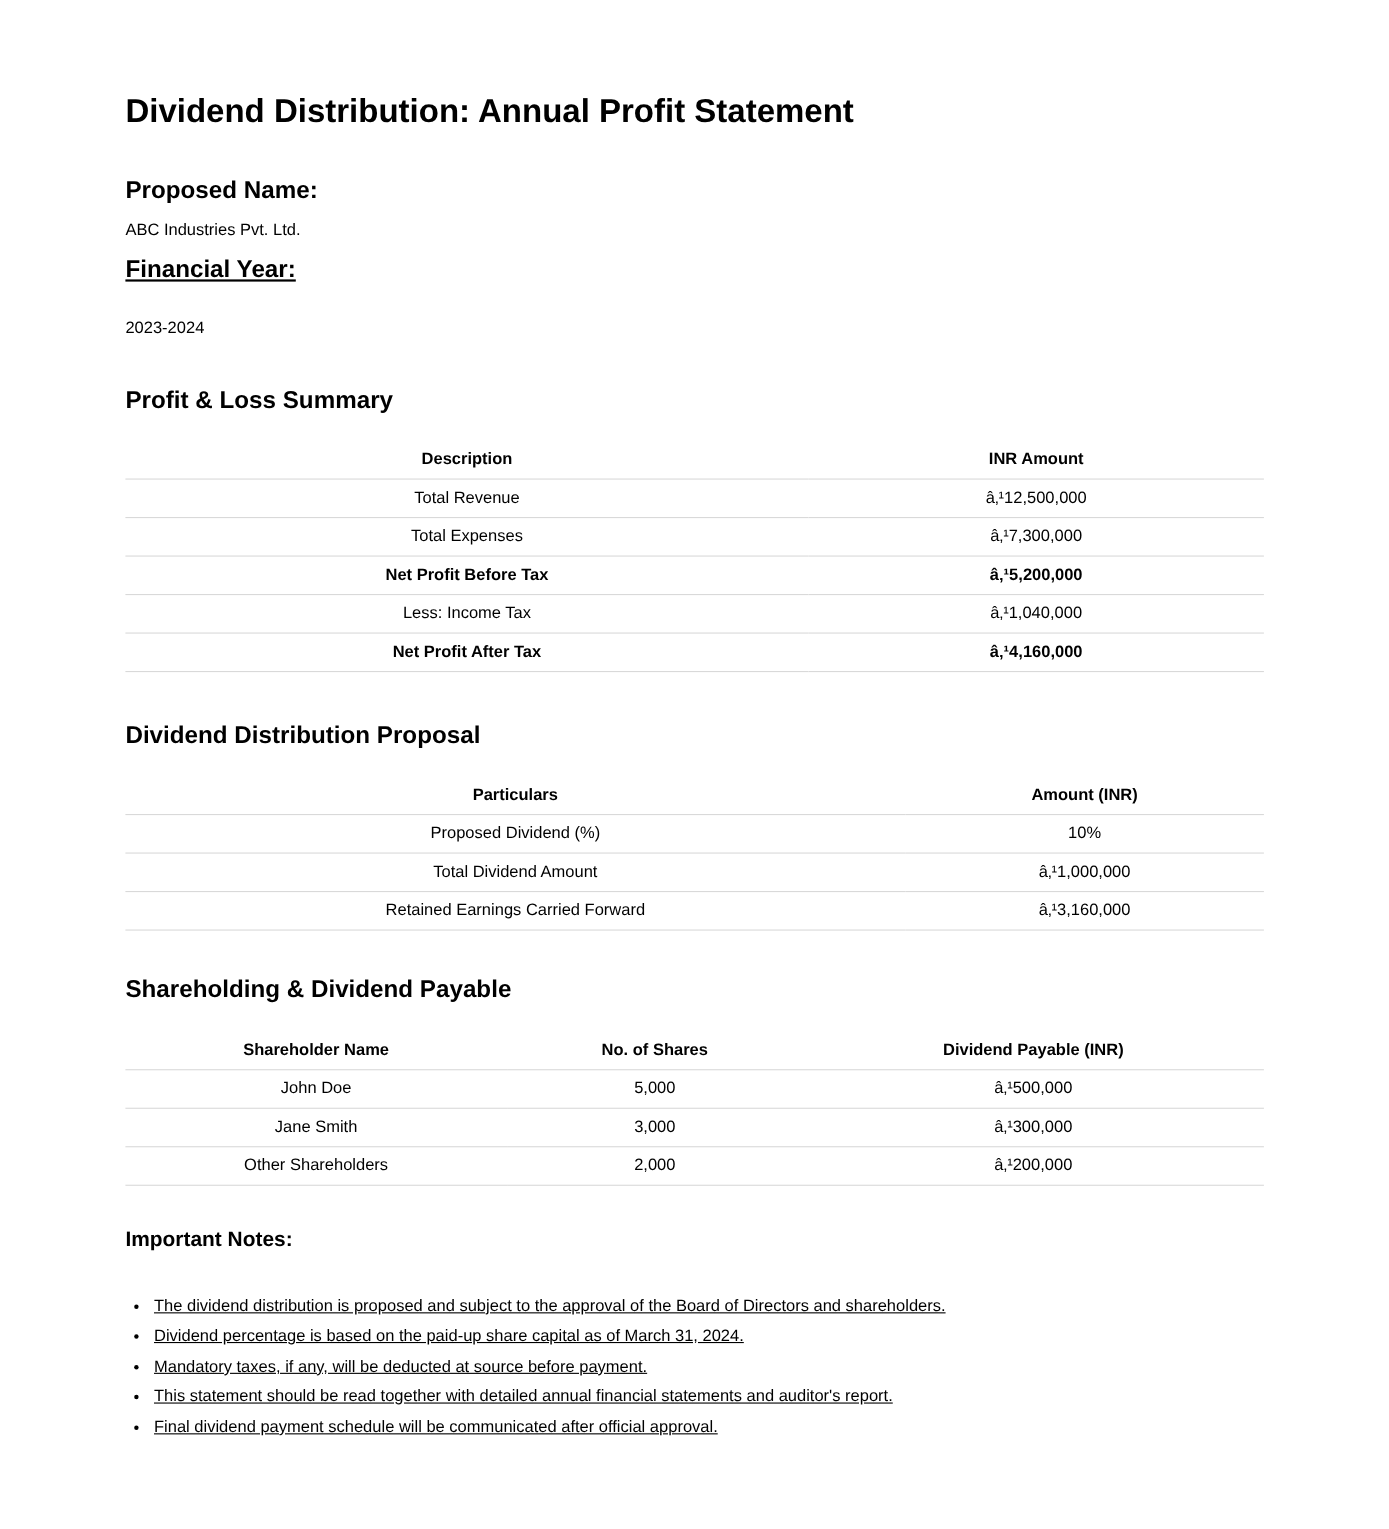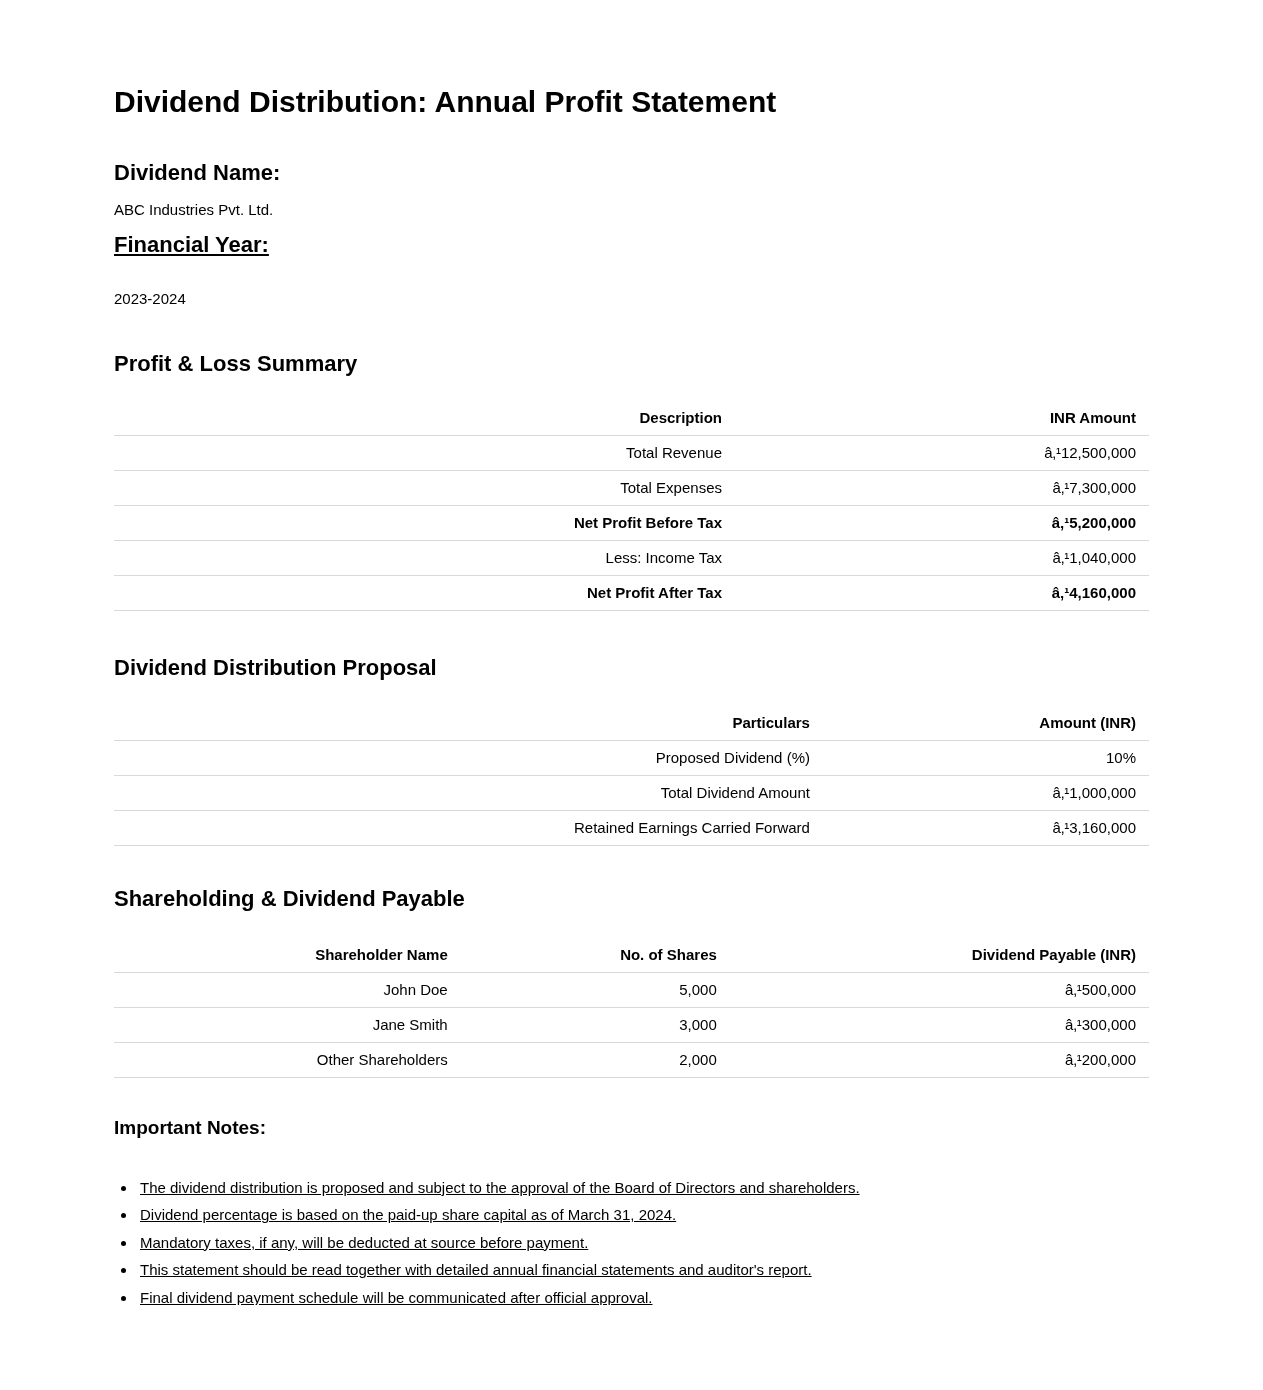--- a/index.html
+++ b/index.html
@@ -46,21 +46,21 @@
   #fy-value { margin-top: 31px; }
   table.doc-table {
     border-collapse: collapse;
     width: 100%;
     margin-top: 24px;
     font-size: 15px;
     table-layout: fixed;
   }
   #sh-table { margin-top: 26px; }
   .doc-table th, .doc-table td {
-    text-align: right;
+    text-align: center;
     vertical-align: top;
     padding: 9px 13px;
     line-height: 16px;
     border-bottom: 1px solid #d9d9d9;
     font-weight: normal;
     overflow: hidden;
     white-space: nowrap;
   }
   .doc-table th { font-weight: bold; }
   .doc-table tr.bold td { font-weight: bold; }
@@ -83,21 +83,21 @@
   }
 </style>
 </head>
 <body>
 
 <div class="clip">
   <div class="page">
 
     <h1 class="doc-title">Dividend Distribution: Annual Profit Statement</h1>
 
-    <h2 class="sec-heading" id="company-heading">Dividend Name:</h2>
+    <h2 class="sec-heading" id="company-heading">Proposed Name:</h2>
     <p class="plain" id="company-value">ABC Industries Pvt. Ltd.</p>
 
     <h2 class="sec-heading" id="fy-heading">Financial Year:</h2>
     <p class="plain" id="fy-value">2023-2024</p>
 
     <h2 class="sec-heading" id="pl-heading">Profit &amp; Loss Summary</h2>
     <table class="doc-table" id="pl-table">
         <colgroup>
           <col style="width: 60%;">
           <col style="width: 40%;">

